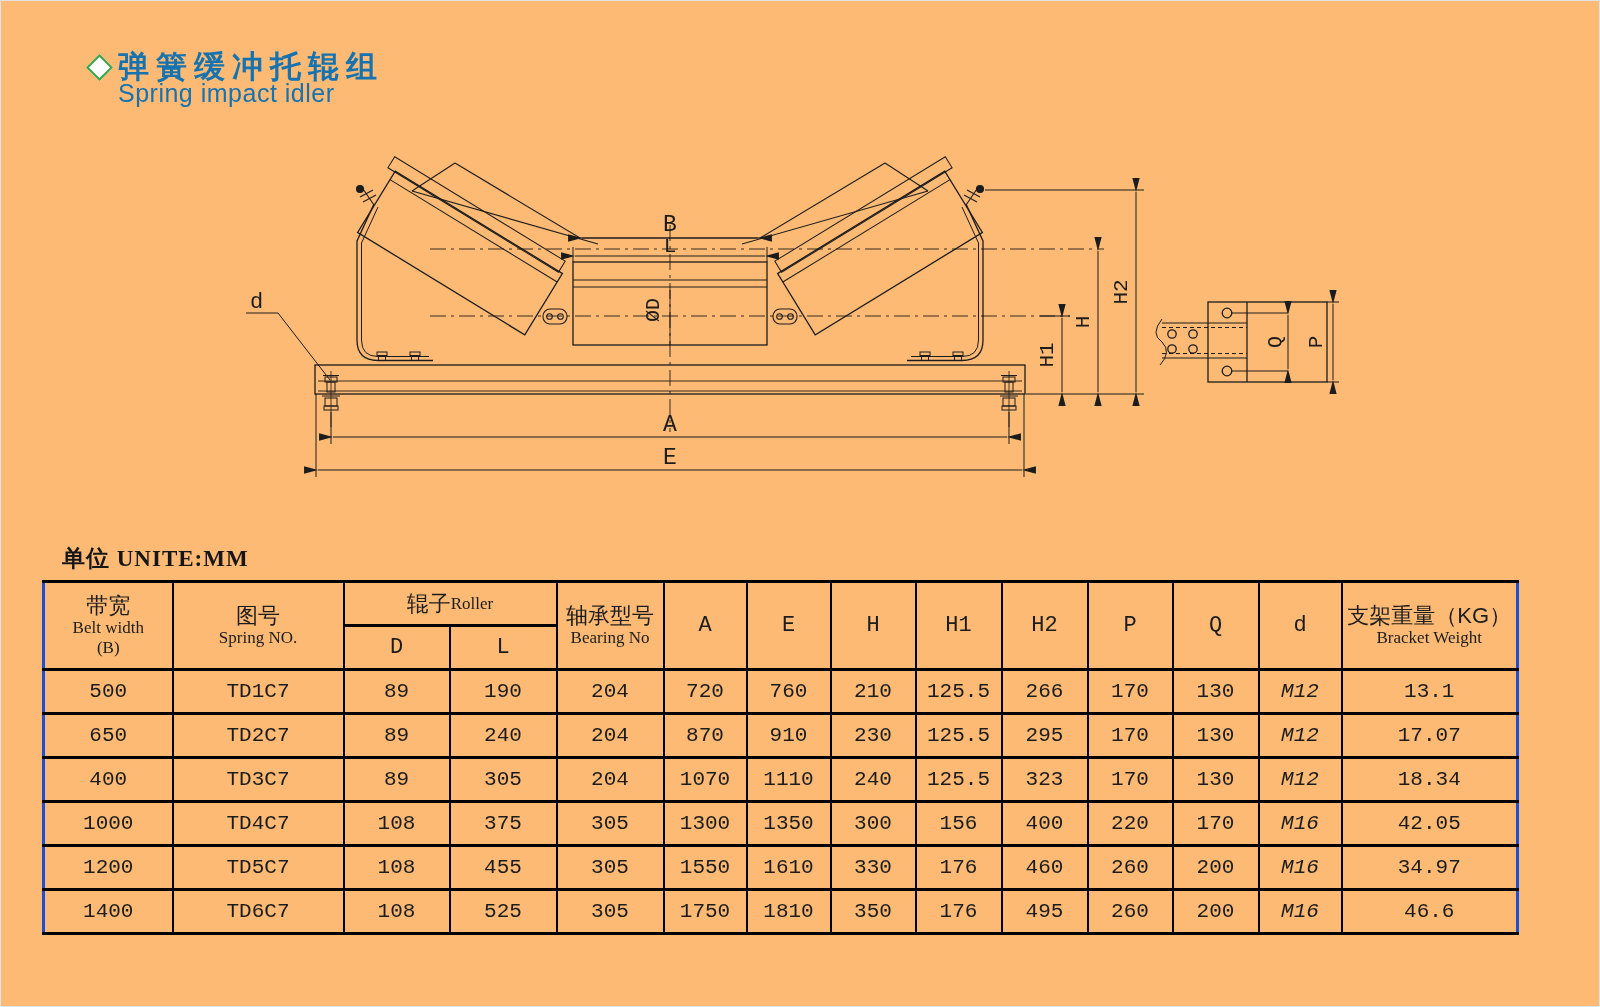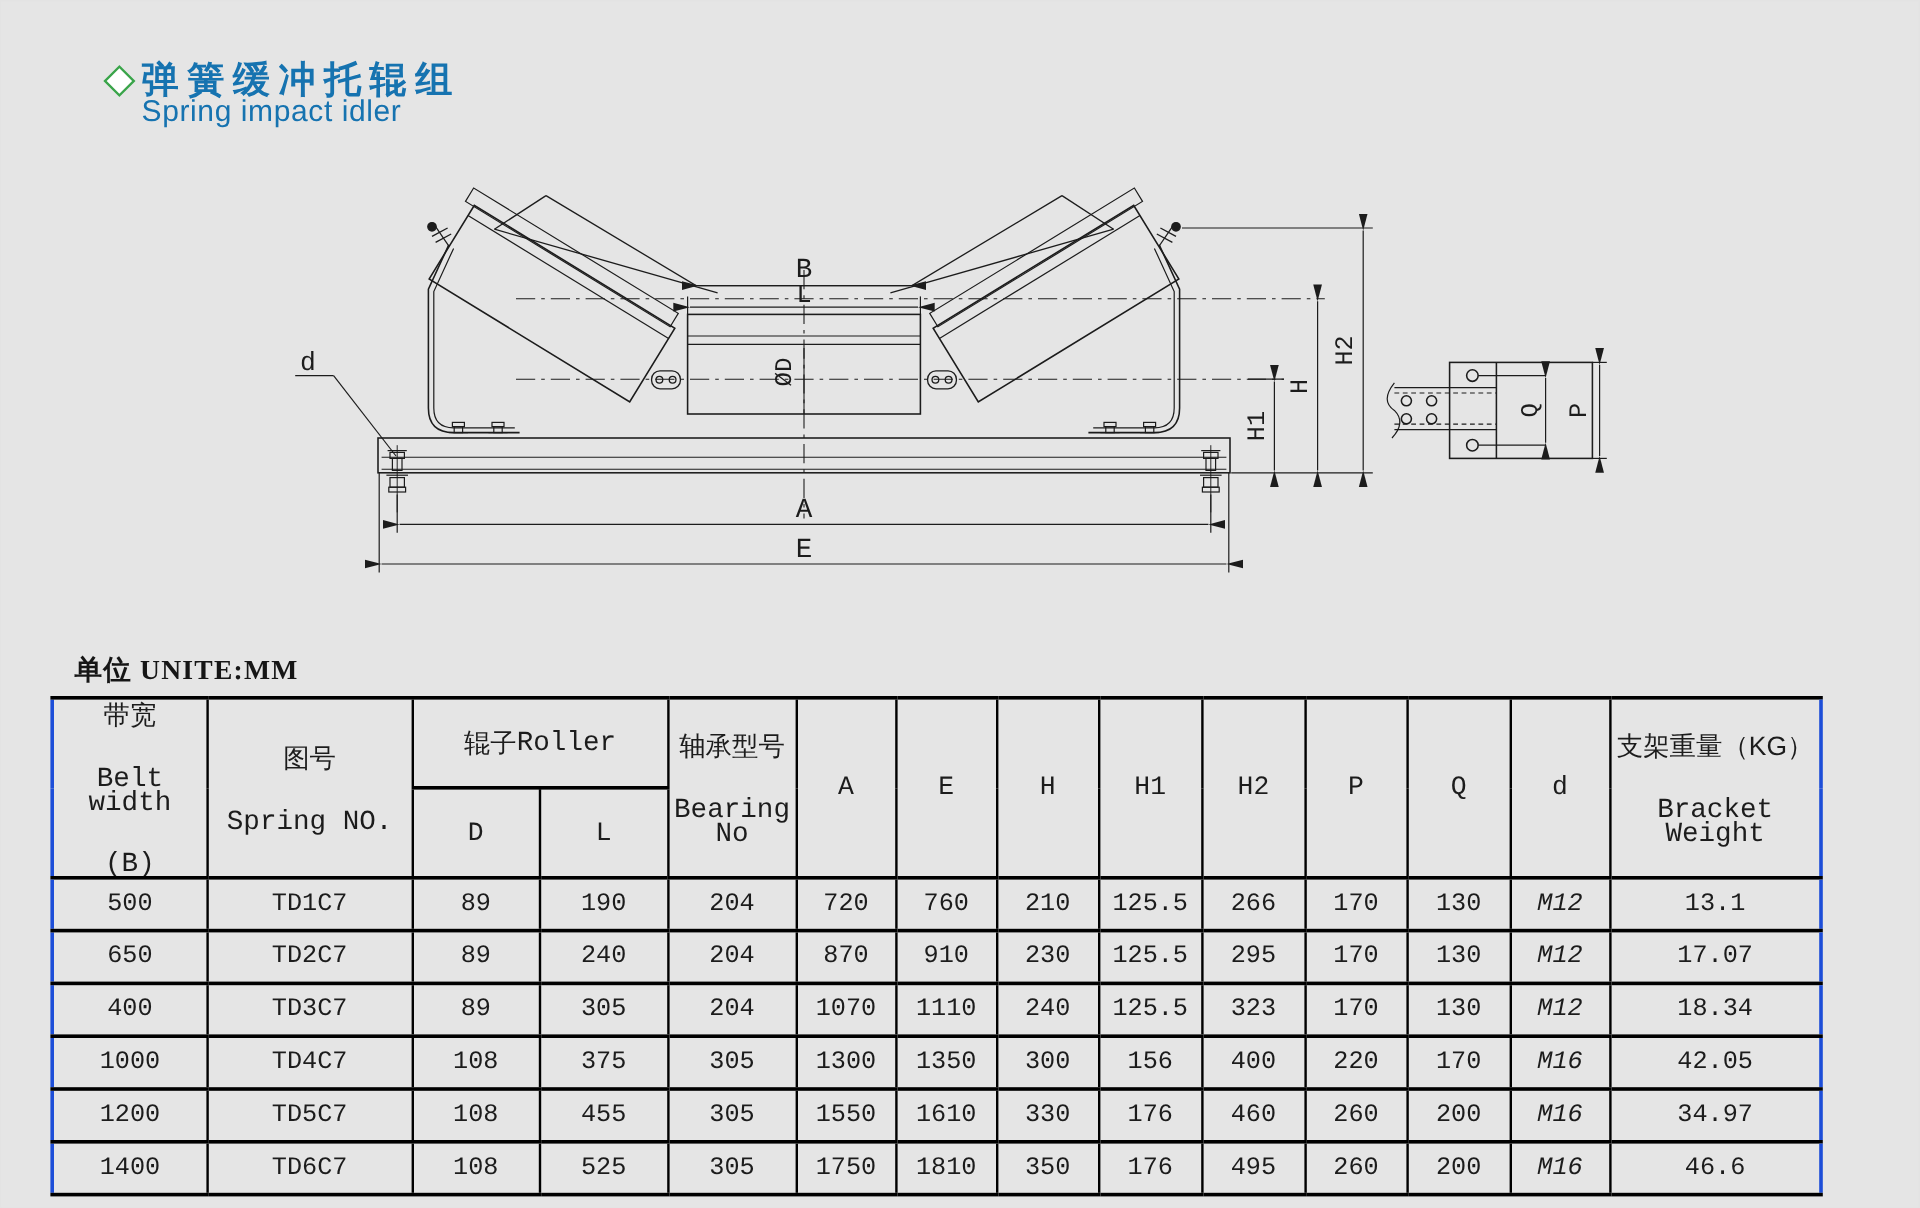--- a/index.html
+++ b/index.html
@@ -1,16 +1,16 @@
 <!DOCTYPE html>
 <html><head>
 <meta charset="utf-8">
 <style>
   html,body{margin:0;padding:0;background:#9a9a9a;}
-  #page{position:relative;width:1600px;height:1007px;background:#e5e5e5;overflow:hidden;
+  #page{position:relative;width:1600px;height:1007px;background:#fdba74;overflow:hidden;
         font-family:"Liberation Sans",sans-serif;box-shadow:0 0 0 1px #e3e3e3 inset;}
   
   #title-block{position:absolute;left:88px;top:46px;}
   .diamond{position:absolute;left:2px;top:12px;width:15px;height:15px;border:2.5px solid #3aa44a;transform:rotate(45deg);background:#fff;}
   .title-zh{position:absolute;left:30px;top:0;white-space:nowrap;font-size:31px;font-weight:700;color:#1673b0;letter-spacing:7px;}
   .title-en{position:absolute;left:30px;top:33px;white-space:nowrap;font-size:25px;font-weight:400;color:#1673b0;letter-spacing:0.5px;}
   
   #unit-note{position:absolute;left:62px;top:543px;font-family:Liberation Serif, serif;font-size:23px;font-weight:700;color:#161616;letter-spacing:1px;}
   
   #drawing{position:absolute;left:0;top:0;width:1600px;height:1007px;}
@@ -19,21 +19,21 @@
   #spec-table{position:absolute;left:42px;top:580px;border-collapse:collapse;table-layout:fixed;
               font-family:"Liberation Mono",monospace;color:#1c1c1c;}
   #spec-table th,#spec-table td{border:2px solid #000;border-top-width:3px;border-bottom-width:3px;
               text-align:center;vertical-align:middle;padding:0;overflow:hidden;}
   #spec-table{border:3px solid #1d4ed8;}
   #spec-table th{font-weight:400;}
   .hrow1{height:44px;} .hrow2{height:44px;}
   #spec-table tbody tr{height:44px;}
   #spec-table tbody td{font-size:21px;}
   .zh{font-family:"Liberation Sans",sans-serif;font-size:22px;line-height:25px;display:block;}
-  .en{font-family:Liberation Mono, monospace;font-size:23px;line-height:20px;display:block;margin-top:31px;}
+  .en{font-family:Liberation Serif, serif;font-size:17px;line-height:20px;display:block;}
   .dimletter{font-size:22px;}
   .roller-head .zh,.roller-head .en{display:inline;vertical-align:middle;}
   td.small{font-size:17px;font-style:italic;}
 </style>
 </head>
 <body>
 
 <div id="page">
 
   <div id="title-block">

